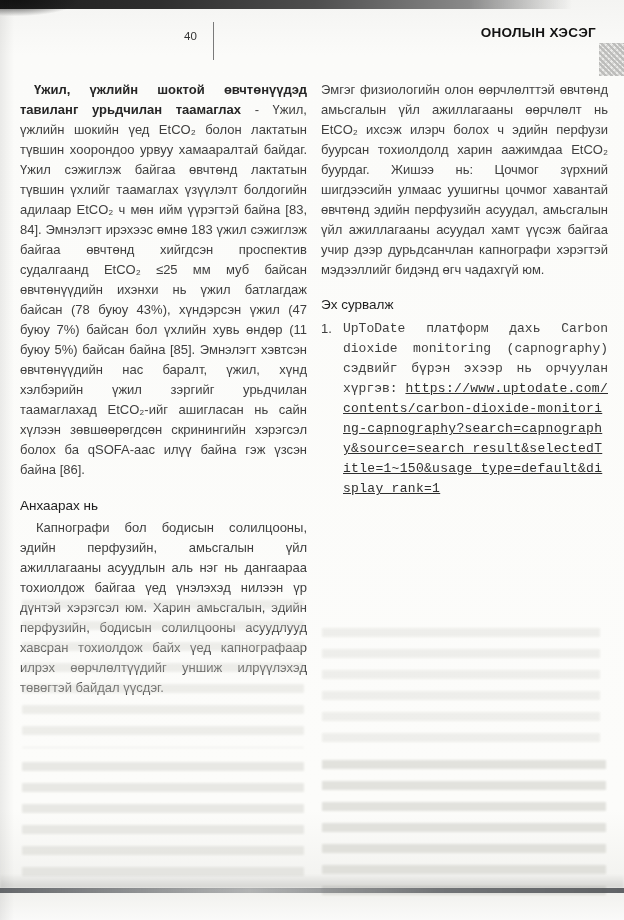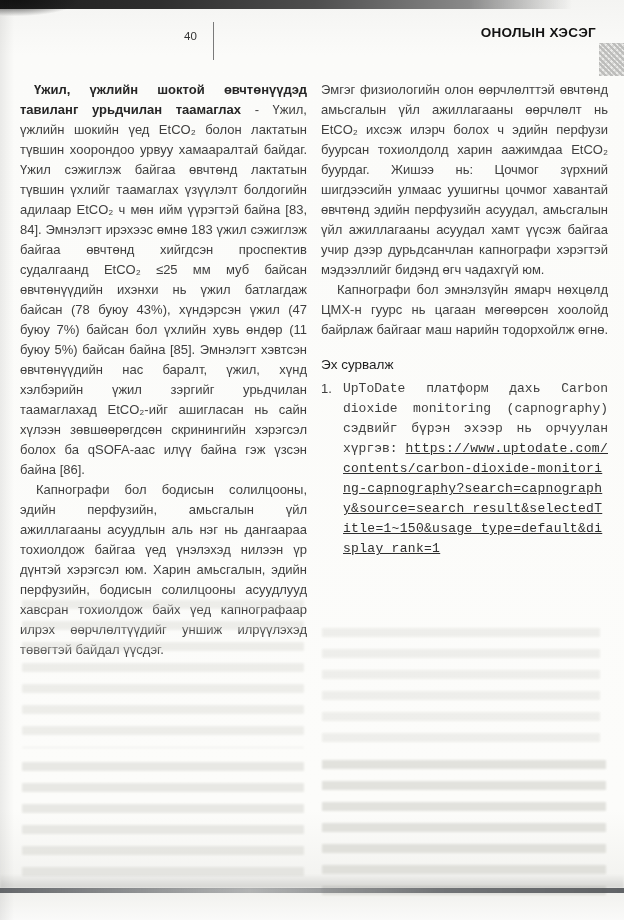--- a/index.html
+++ b/index.html
@@ -73,26 +73,26 @@
     <div class="header-text">
       <div class="section-title">ОНОЛЫН ХЭСЭГ</div>
     </div>
     <div class="halftone"></div>
   </div>
 
   <div class="columns">
 
     <div class="col">
       <p class="para-first"><span class="lead">Үжил, үжлийн шоктой өвчтөнүүдэд тавиланг урьдчилан таамаглах</span><span> - Үжил, үжлийн шокийн үед EtCO₂ болон лактатын түвшин хоорондоо урвуу хамааралтай байдаг. Үжил сэжиглэж байгаа өвчтөнд лактатын түвшин үхлийг таамаглах үзүүлэлт болдогийн адилаар EtCO₂ ч мөн ийм үүрэгтэй байна [83, 84]. Эмнэлэгт ирэхээс өмнө 183 үжил сэжиглэж байгаа өвчтөнд хийгдсэн проспектив судалгаанд EtCO₂ ≤25 мм муб байсан өвчтөнүүдийн ихэнхи нь үжил батлагдаж байсан (78 буюу 43%), хүндэрсэн үжил (47 буюу 7%) байсан бол үхлийн хувь өндөр (11 буюу 5%) байсан байна [85]. Эмнэлэгт хэвтсэн өвчтөнүүдийн нас баралт, үжил, хүнд хэлбэрийн үжил зэргийг урьдчилан таамаглахад EtCO₂-ийг ашигласан нь сайн хүлээн зөвшөөрөгдсөн скринингийн хэрэгсэл болох ба qSOFA-аас илүү байна гэж үзсэн байна [86].</span></p>
+      <div class="subhead">Анхаарах нь</div>
       <p class="para-indent">Капнографи бол бодисын солилцооны, эдийн перфузийн, амьсгалын үйл ажиллагааны асуудлын аль нэг нь дангаараа тохиолдож байгаа үед үнэлэхэд нилээн үр дүнтэй хэрэгсэл юм. Харин амьсгалын, эдийн перфузийн, бодисын солилцооны асуудлууд хавсран тохиолдож байх үед капнографаар илрэх өөрчлөлтүүдийг уншиж илрүүлэхэд төвөгтэй байдал үүсдэг.</p>
     </div>
 
     <div class="col">
       <p>Эмгэг физиологийн олон өөрчлөлттэй өвчтөнд амьсгалын үйл ажиллагааны өөрчлөлт нь EtCO₂ ихсэж илэрч болох ч эдийн перфузи буурсан тохиолдолд харин аажимдаа EtCO₂ буурдаг. Жишээ нь: Цочмог зүрхний шигдээсийн улмаас уушигны цочмог хавантай өвчтөнд эдийн перфузийн асуудал, амьсгалын үйл ажиллагааны асуудал хамт үүсэж байгаа учир дээр дурьдсанчлан капнографи хэрэгтэй мэдээллийг бидэнд өгч чадахгүй юм.</p>
-      <p class="para-indent">Капнографи бол эмнэлзүйн ямарч нөхцөлд ЦМХ-н гуурс нь цагаан мөгөөрсөн хоолойд байрлаж байгааг маш нарийн тодорхойлж өгнө.</p>
       <div class="subhead sources-head">Эх сурвалж</div>
       <div class="ref">
         <span class="ref-num">1.</span>
         <span class="ref-body"><span>UpToDate платформ дахь Carbon dioxide monitoring (capnography) сэдвийг бүрэн эхээр нь орчуулан хүргэв: </span><span class="ref-url">https://www.uptodate.com/contents/carbon-dioxide-monitoring-capnography?search=capnography&amp;source=search_result&amp;selectedTitle=1~150&amp;usage_type=default&amp;display_rank=1</span></span>
       </div>
     </div>
 
   </div>
 
   <div class="ghost ghost-l1"></div>

